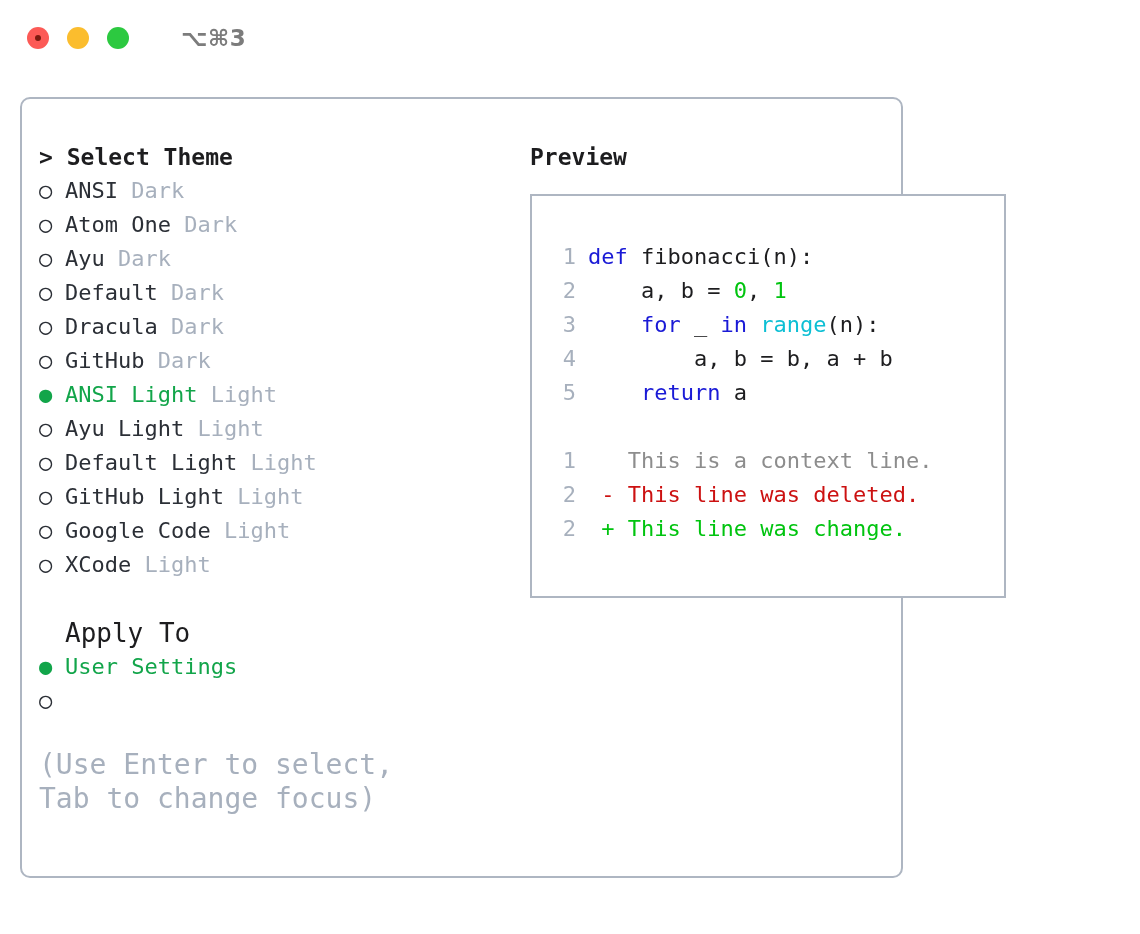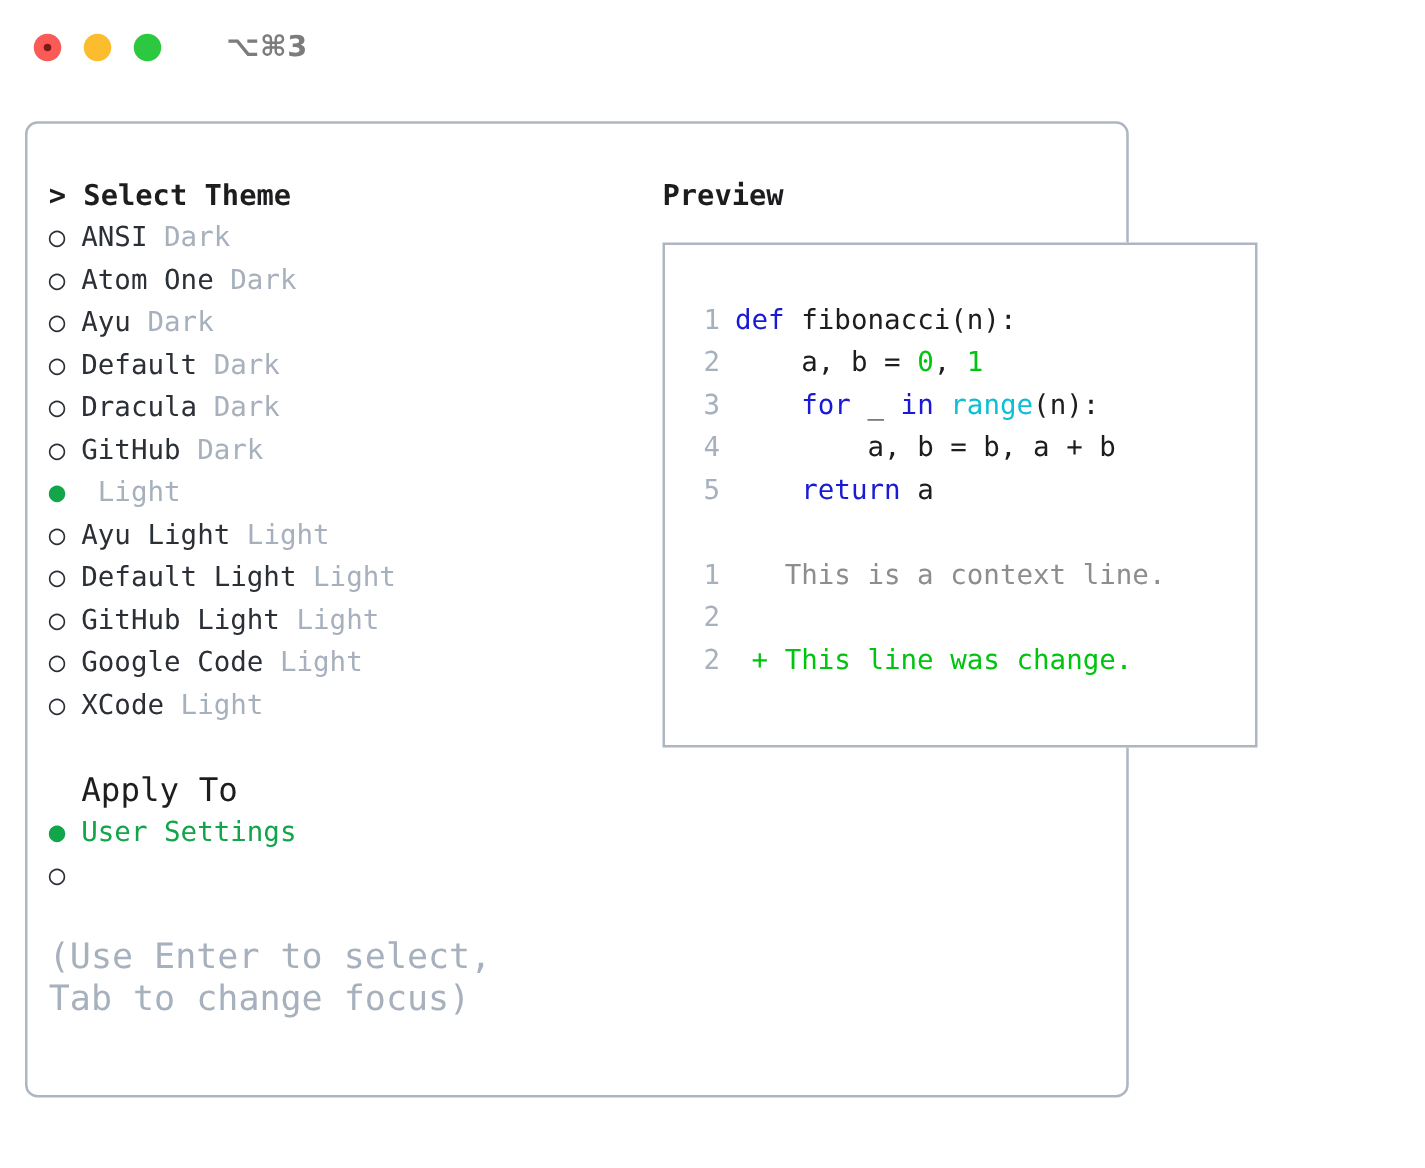--- a/index.html
+++ b/index.html
@@ -182,21 +182,21 @@
   <div class="left-col">
     <div class="heading">&gt; Select Theme</div>
 
     <div id="theme-list">
         <div class="opt-row"><span class="marker">○</span><span class="opt-label">ANSI</span><span class="opt-suffix"> Dark</span></div>
         <div class="opt-row"><span class="marker">○</span><span class="opt-label">Atom One</span><span class="opt-suffix"> Dark</span></div>
         <div class="opt-row"><span class="marker">○</span><span class="opt-label">Ayu</span><span class="opt-suffix"> Dark</span></div>
         <div class="opt-row"><span class="marker">○</span><span class="opt-label">Default</span><span class="opt-suffix"> Dark</span></div>
         <div class="opt-row"><span class="marker">○</span><span class="opt-label">Dracula</span><span class="opt-suffix"> Dark</span></div>
         <div class="opt-row"><span class="marker">○</span><span class="opt-label">GitHub</span><span class="opt-suffix"> Dark</span></div>
-        <div class="opt-row selected"><span class="marker on">●</span><span class="opt-suffix"> Light</span></div>
+        <div class="opt-row selected"><span class="marker on">●</span><span class="opt-label">ANSI Light</span><span class="opt-suffix"> Light</span></div>
         <div class="opt-row"><span class="marker">○</span><span class="opt-label">Ayu Light</span><span class="opt-suffix"> Light</span></div>
         <div class="opt-row"><span class="marker">○</span><span class="opt-label">Default Light</span><span class="opt-suffix"> Light</span></div>
         <div class="opt-row"><span class="marker">○</span><span class="opt-label">GitHub Light</span><span class="opt-suffix"> Light</span></div>
         <div class="opt-row"><span class="marker">○</span><span class="opt-label">Google Code</span><span class="opt-suffix"> Light</span></div>
         <div class="opt-row"><span class="marker">○</span><span class="opt-label">XCode</span><span class="opt-suffix"> Light</span></div>
       </div>
 
     <div class="section-gap"></div>
 
     <div class="subheading">Apply To</div>
@@ -216,19 +216,19 @@
       <div id="code-block">
           <div class="code-line"><span class="ln">1</span><span><span class="tok-kw">def</span><span class="code-txt"> fibonacci(n):</span></span></div>
           <div class="code-line"><span class="ln">2</span><span><span class="code-txt">    </span><span class="code-txt">a, b = </span><span class="tok-num">0</span><span class="code-txt">, </span><span class="tok-num">1</span></span></div>
           <div class="code-line"><span class="ln">3</span><span><span class="code-txt">    </span><span class="tok-kw">for</span><span class="code-txt"> _ </span><span class="tok-kw">in</span><span class="code-txt"> </span><span class="tok-fn">range</span><span class="code-txt">(n):</span></span></div>
           <div class="code-line"><span class="ln">4</span><span><span class="code-txt">        </span><span class="code-txt">a, b = b, a + b</span></span></div>
           <div class="code-line"><span class="ln">5</span><span><span class="code-txt">    </span><span class="tok-kw">return</span><span class="code-txt"> a</span></span></div>
         </div>
       <div class="blank-line"></div>
       <div id="diff-block">
           <div class="code-line"><span class="ln">1</span><span class="diff-ctx">   This is a context line.</span></div>
-          <div class="code-line"><span class="ln">2</span></div>
+          <div class="code-line"><span class="ln">2</span><span class="diff-del"> - This line was deleted.</span></div>
           <div class="code-line"><span class="ln">2</span><span class="diff-add"> + This line was change.</span></div>
         </div>
     </div>
   </div>
 
 </div>
 
 </body></html>

